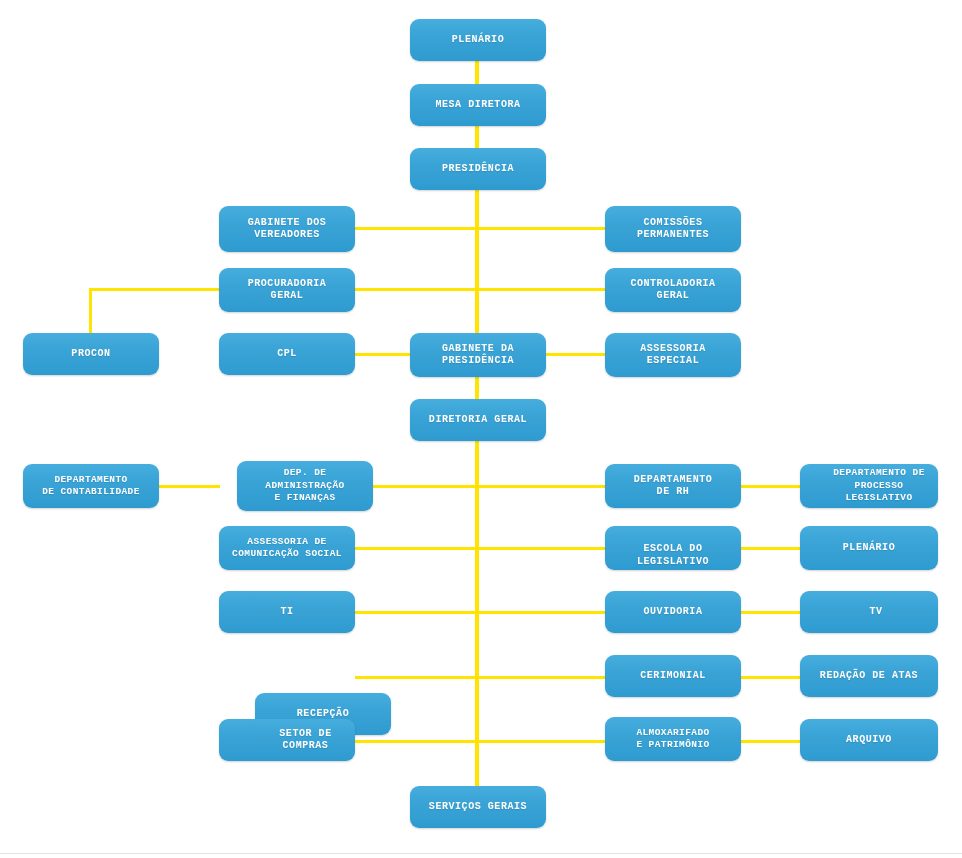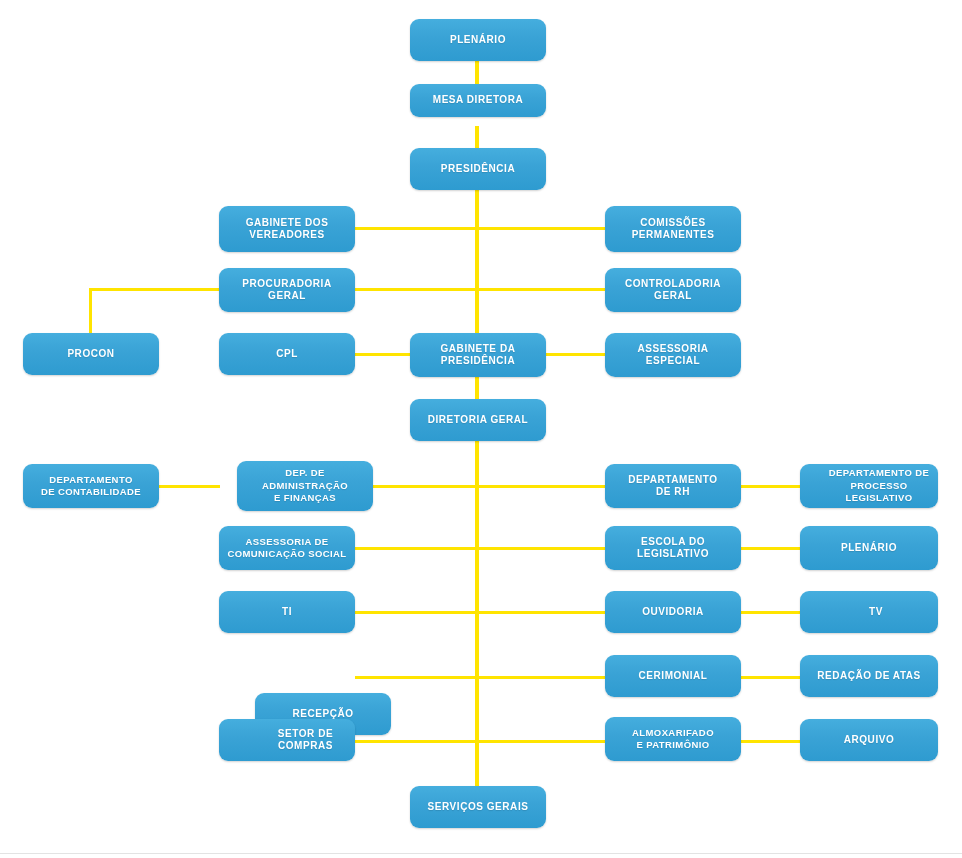--- a/index.html
+++ b/index.html
@@ -11,20 +11,21 @@
   body {
     font-family: "Liberation Sans", sans-serif;
     -webkit-font-smoothing: antialiased;
   }
   #chart-canvas {
     position: relative;
     width: 962px;
     height: 858px;
     background: #ffffff;
     overflow: hidden;
+    font-family: Liberation Mono, monospace;
   }
   
   .conn {
     position: absolute;
     background: #ffe400;
     z-index: 1;
   }
   
   .node {
     position: absolute;
@@ -88,21 +89,21 @@
       <div class="conn" style="left: 741px; top: 611px; width: 60px; height: 3px; background: rgb(255, 228, 0);"></div>
       <div class="conn" style="left: 355px; top: 676px; width: 251px; height: 3px; background: rgb(255, 228, 0);"></div>
       <div class="conn" style="left: 741px; top: 676px; width: 60px; height: 3px; background: rgb(255, 228, 0);"></div>
       <div class="conn" style="left: 355px; top: 740px; width: 251px; height: 3px; background: rgb(255, 228, 0);"></div>
       <div class="conn" style="left: 741px; top: 740px; width: 60px; height: 3px; background: rgb(255, 228, 0);"></div>
     </div>
   <div id="node-layer">
       <div class="node" style="left: 410px; top: 19px; width: 136px; height: 42px;">
         <span class="label">PLENÁRIO</span>
       </div>
-      <div class="node" style="left: 410px; top: 84px; width: 136px; height: 33px;">
+      <div class="node" style="left: 410px; top: 84px; width: 136px; height: 42px;">
         <span class="label">MESA DIRETORA</span>
       </div>
       <div class="node" style="left: 410px; top: 148px; width: 136px; height: 42px;">
         <span class="label">PRESIDÊNCIA</span>
       </div>
       <div class="node" style="left: 219px; top: 206px; width: 136px; height: 46px;">
         <span class="label">GABINETE DOS
 VEREADORES</span>
       </div>
       <div class="node" style="left: 605px; top: 206px; width: 136px; height: 46px;">
@@ -148,21 +149,21 @@
 DE RH</span>
       </div>
       <div class="node small-text" style="left: 800px; top: 464px; width: 138px; height: 44px; padding-left: 26px;">
         <span class="label">DEPARTAMENTO DE
 PROCESSO LEGISLATIVO</span>
       </div>
       <div class="node small-text" style="left: 219px; top: 526px; width: 136px; height: 44px;">
         <span class="label">ASSESSORIA DE
 COMUNICAÇÃO SOCIAL</span>
       </div>
-      <div class="node" style="left: 605px; top: 526px; width: 136px; height: 44px;">
+      <div class="node" style="left: 605px; top: 526px; width: 136px; height: 44px; align-items: flex-end;">
         <span class="label">ESCOLA DO
 LEGISLATIVO</span>
       </div>
       <div class="node" style="left: 800px; top: 526px; width: 138px; height: 44px;">
         <span class="label">PLENÁRIO</span>
       </div>
       <div class="node" style="left: 219px; top: 591px; width: 136px; height: 42px;">
         <span class="label">TI</span>
       </div>
       <div class="node" style="left: 605px; top: 591px; width: 136px; height: 42px;">

